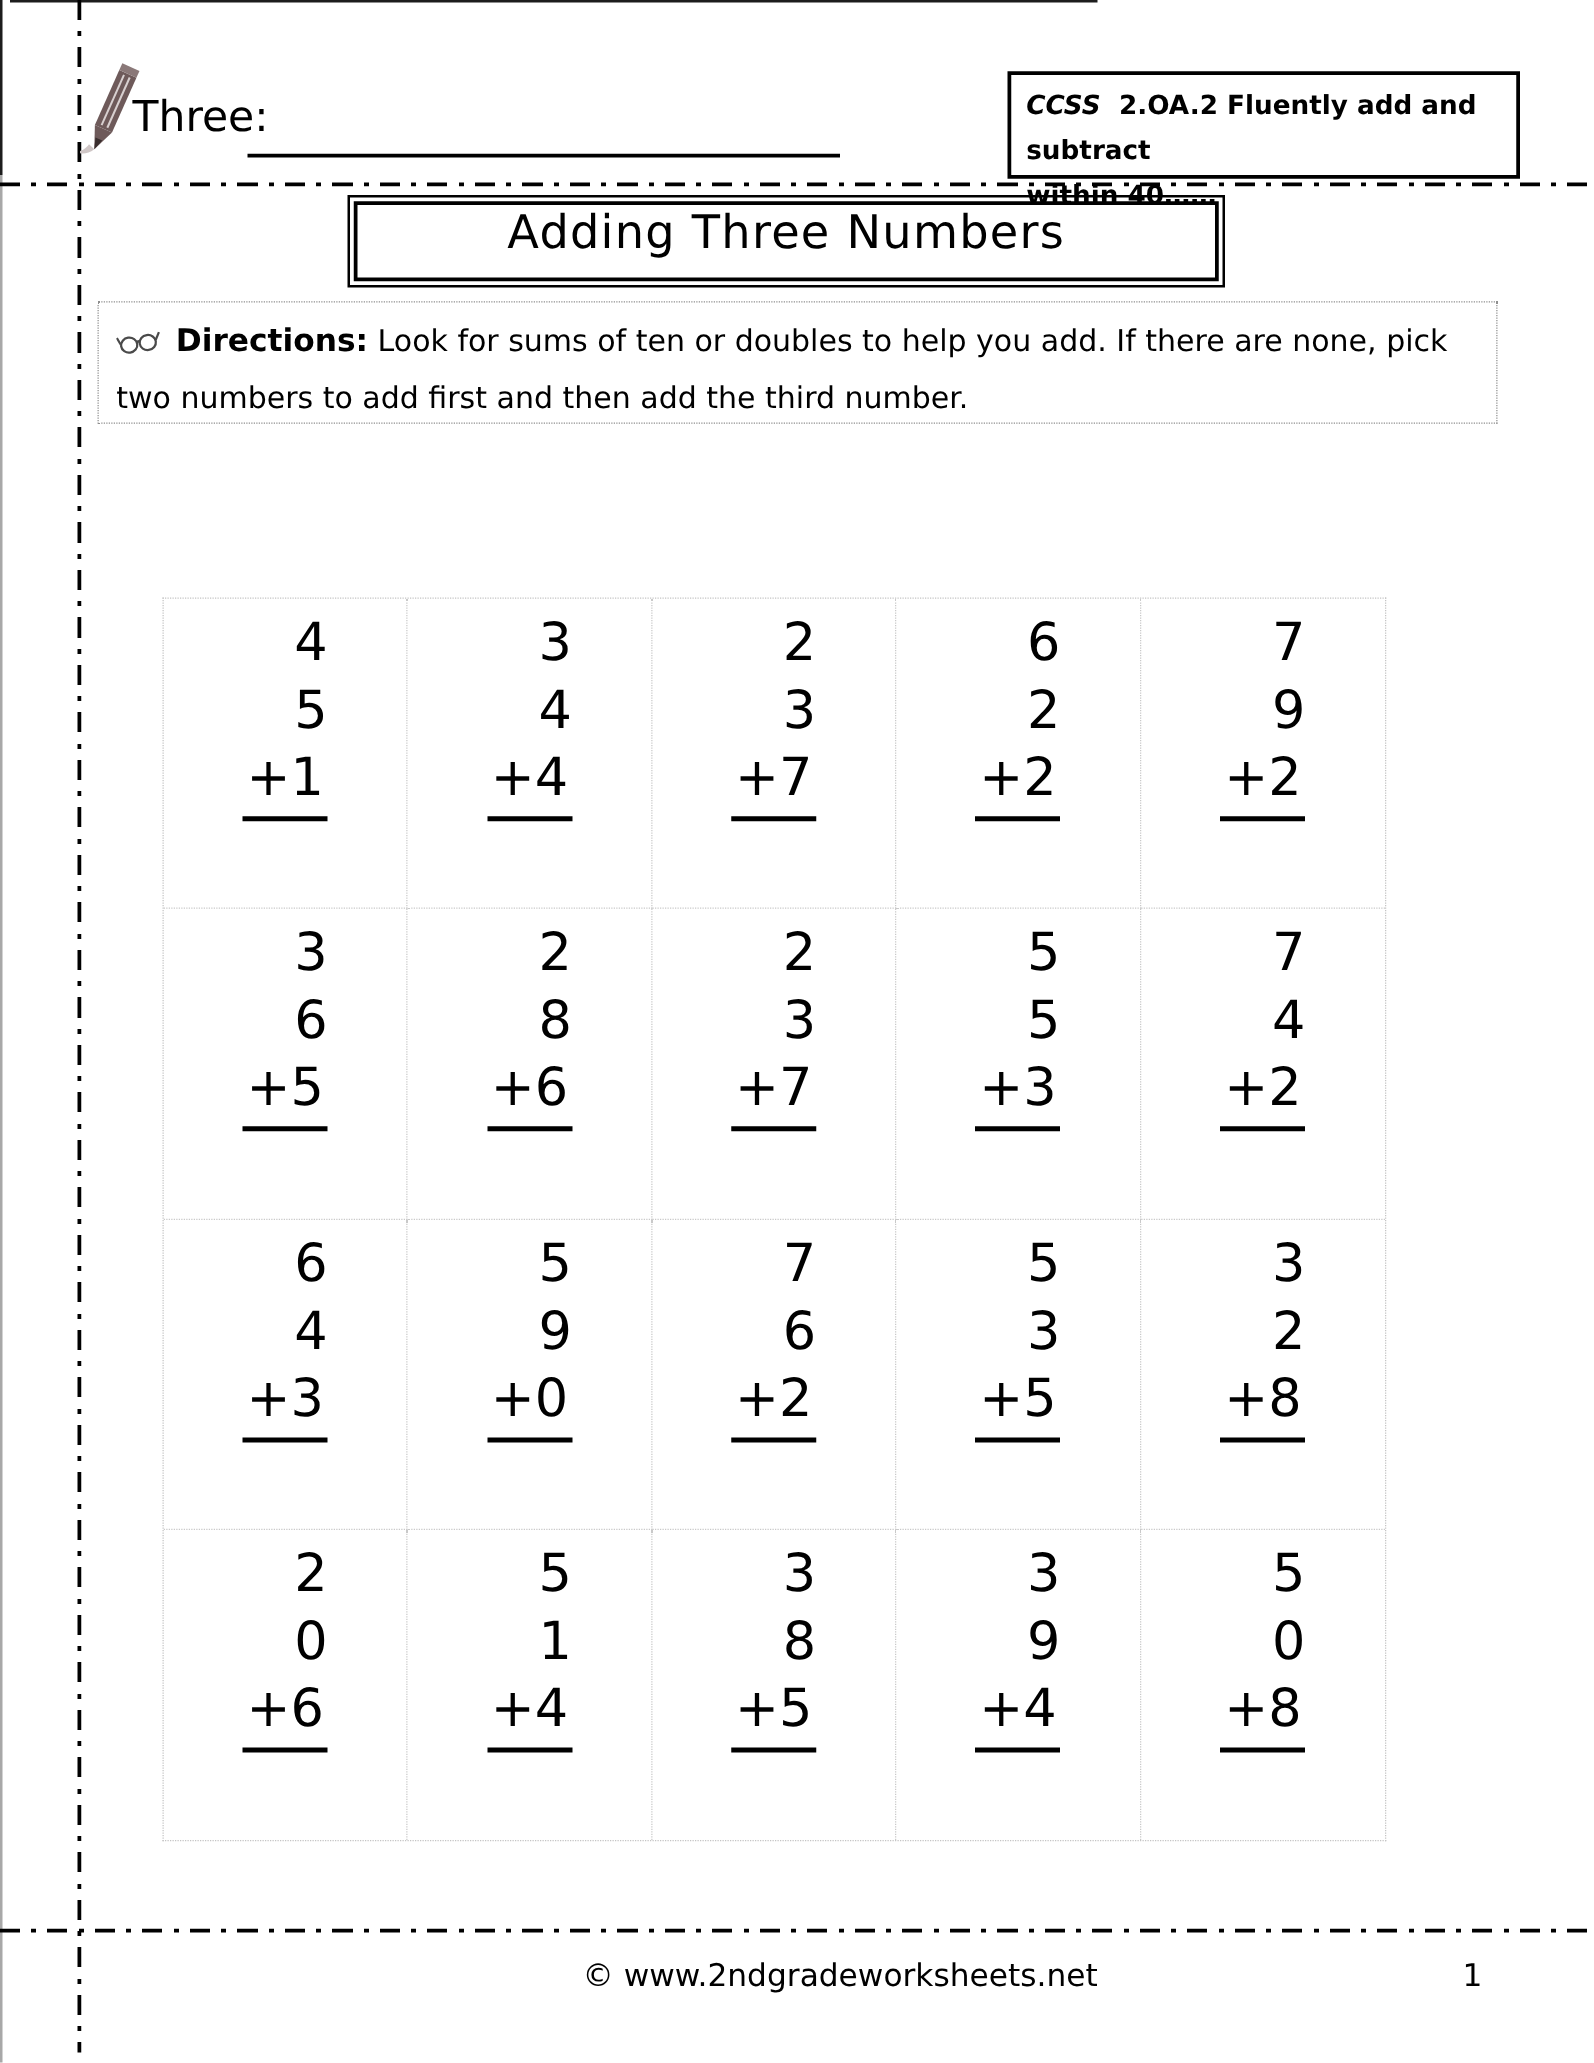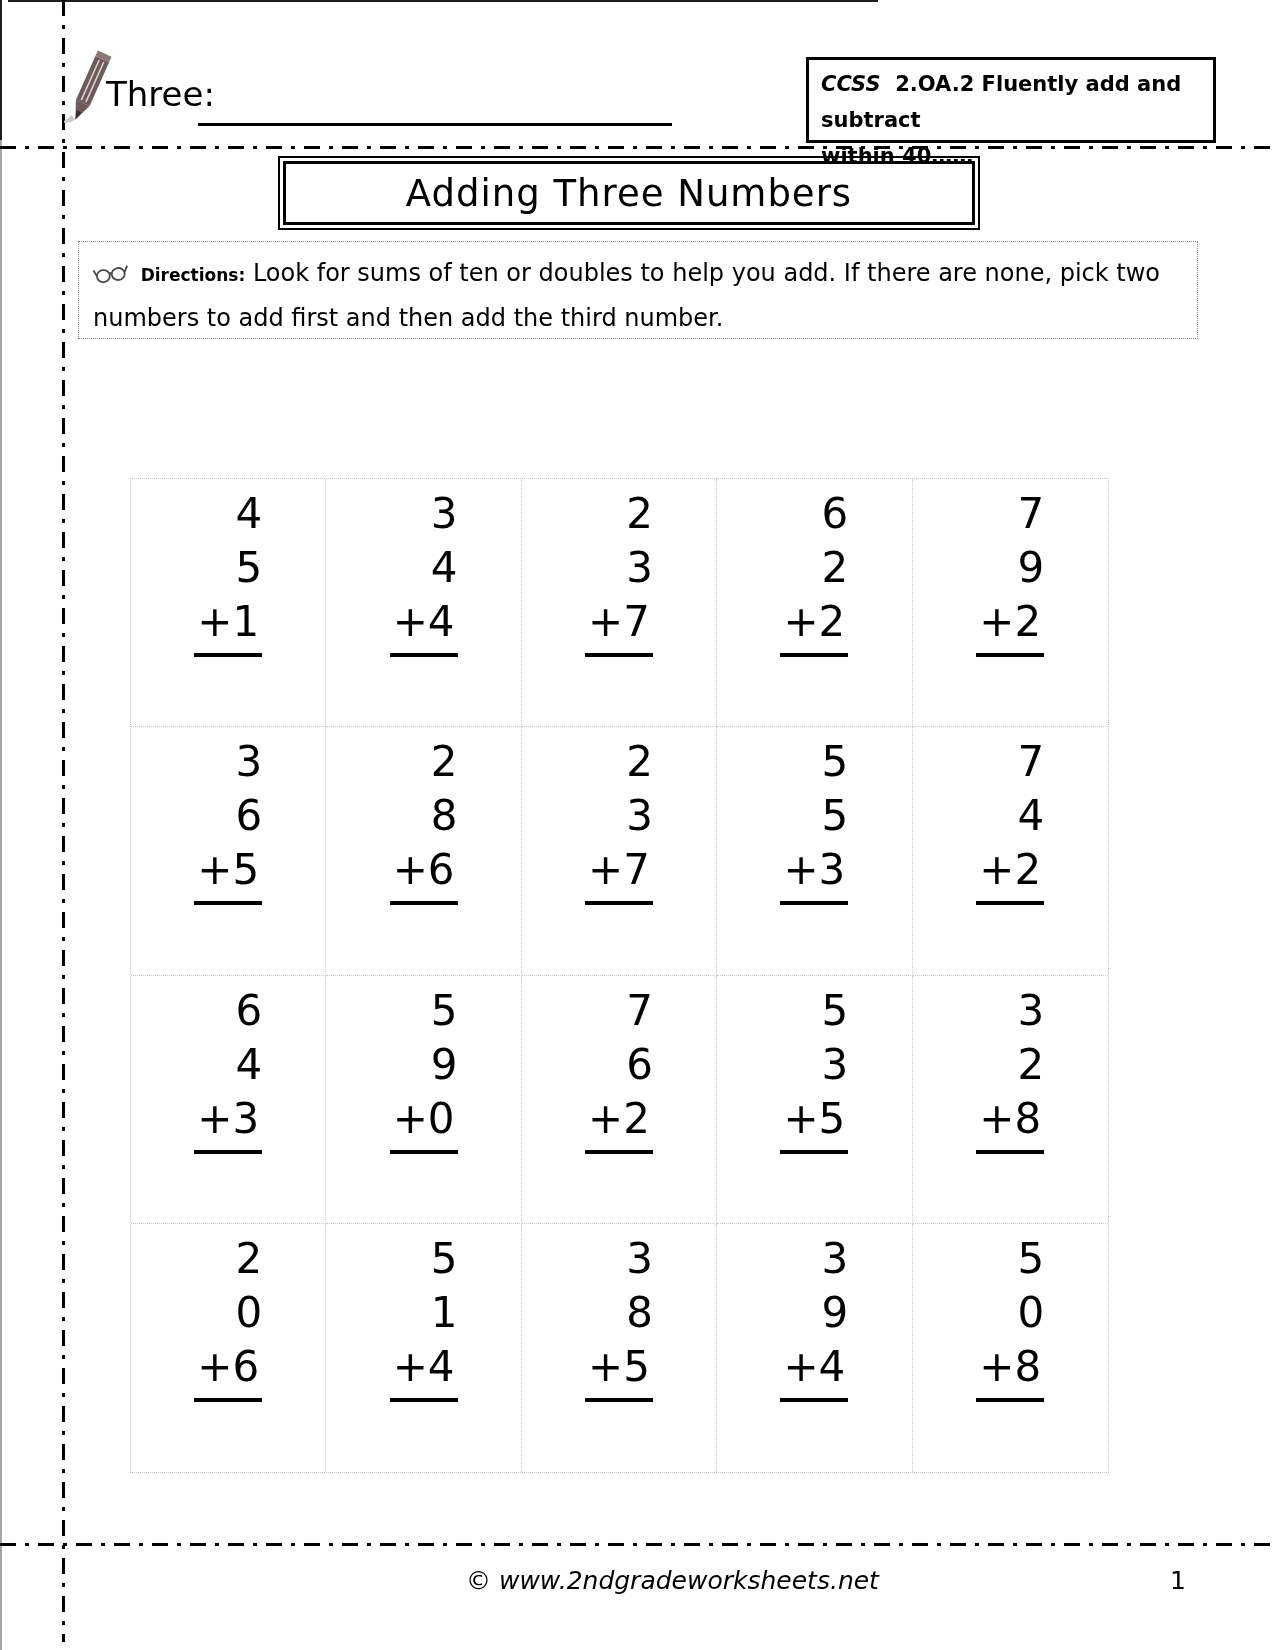--- a/index.html
+++ b/index.html
@@ -45,33 +45,33 @@
   .ccss-box .code { font-style:italic; }
 
   
   .title-outer {
     position:absolute; left:278px; top:156px; width:702px; height:74px;
     border:2px solid #000; box-sizing:border-box; padding:3px;
   }
   .title-inner {
     width:100%; height:100%; box-sizing:border-box;
     border:3px solid #000;
-    display:flex; align-items:center; justify-content:center;
+    display:flex; justify-content:center;
     font-size:37px; letter-spacing:1px;
   }
 
   
   .directions-box {
     position:absolute; left:78px; top:241px; width:1120px; height:98px;
     border:1px dotted #8f8f8f; box-sizing:border-box;
     padding:10px 14px 0 14px;
     font-size:24px; line-height:42px;
   }
   .directions-box .glasses { vertical-align:-3px; margin-right:4px; }
-  .directions-box b { font-size:17px; }
+  .directions-box b { font-size:25px; }
 
   
   .grid {
     position:absolute; left:130px; top:478px; width:979px; height:995px;
     box-sizing:border-box;
     border:1px dotted #c4c4c4;
     display:grid;
     grid-template-columns:repeat(5,1fr);
     grid-template-rows:repeat(4,1fr);
   }
@@ -81,21 +81,21 @@
     display:flex; justify-content:center; align-items:flex-start;
     padding-top:8px; box-sizing:border-box;
   }
   .cell:nth-child(5n) { border-right:none; }
   .cell:nth-child(n+16) { border-bottom:none; }
   .problem { text-align:right; font-size:42px; line-height:54px; min-width:46px; }
   .p-line { display:block; }
   .p-bottom { border-bottom:4px solid #000; padding:0 3px 4px 3px; display:inline-block; }
 
   
-  .footer-copyright { position:absolute; left:466px; top:1566px; font-size:25px;font-style:italic; }
+  .footer-copyright { position:absolute; left:466px; top:1566px; font-size:25px; }
   .footer-page      { position:absolute; left:1170px; top:1566px; font-size:25px; }
 </style>
 </head>
 <body>
 
 <div class="scan-top"></div>
 <div class="scan-left-a"></div>
 <div class="scan-left-b"></div>
 <div class="vdashdot"></div>
 <div class="hdashdot top"></div>

